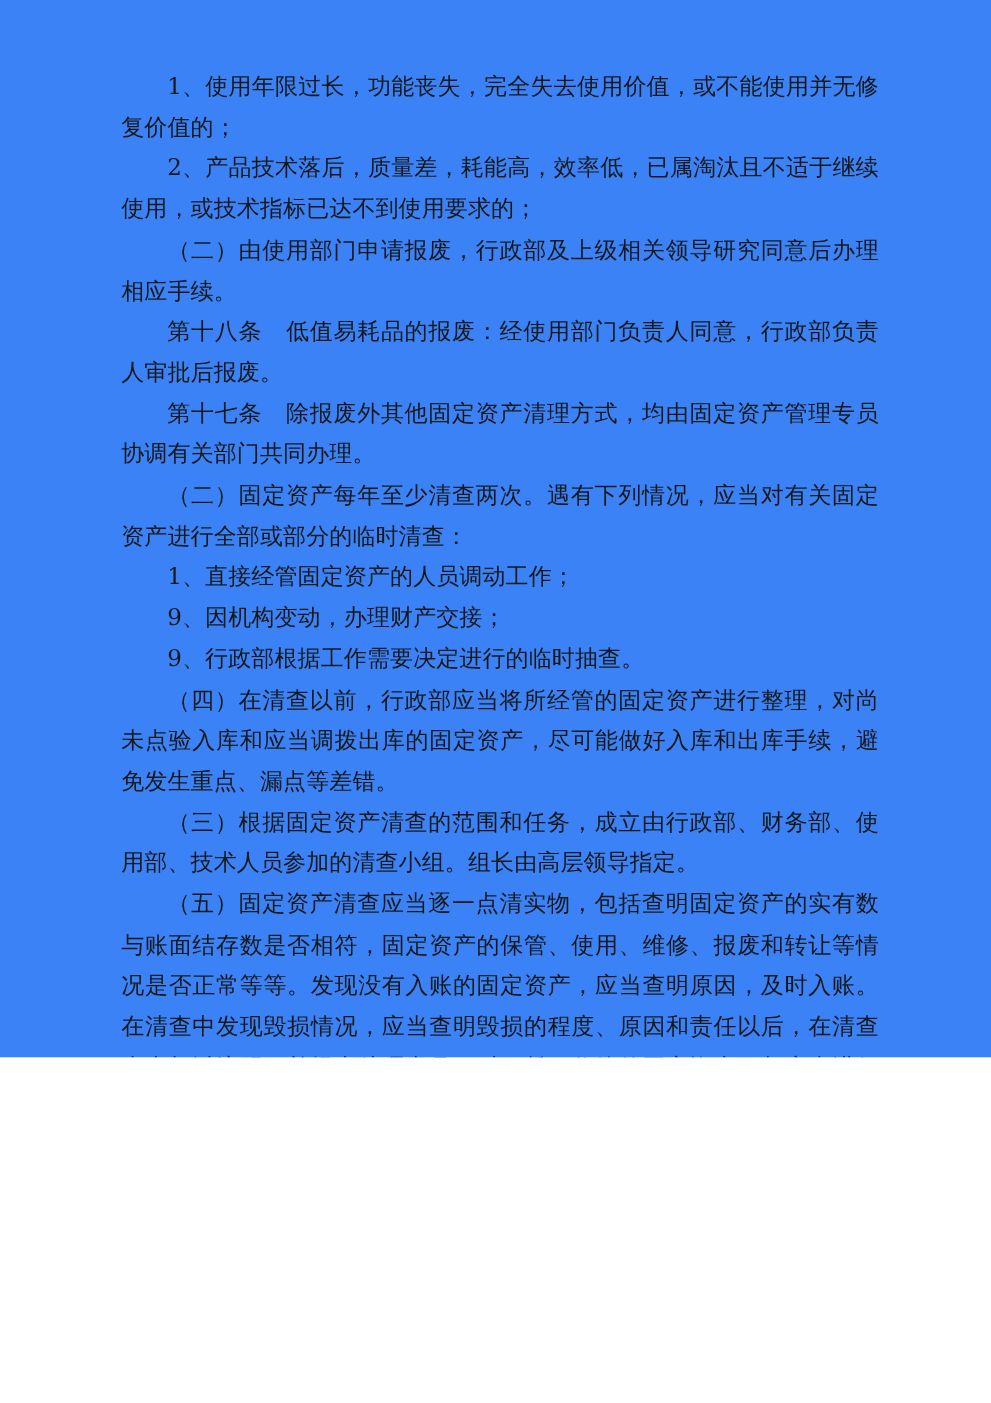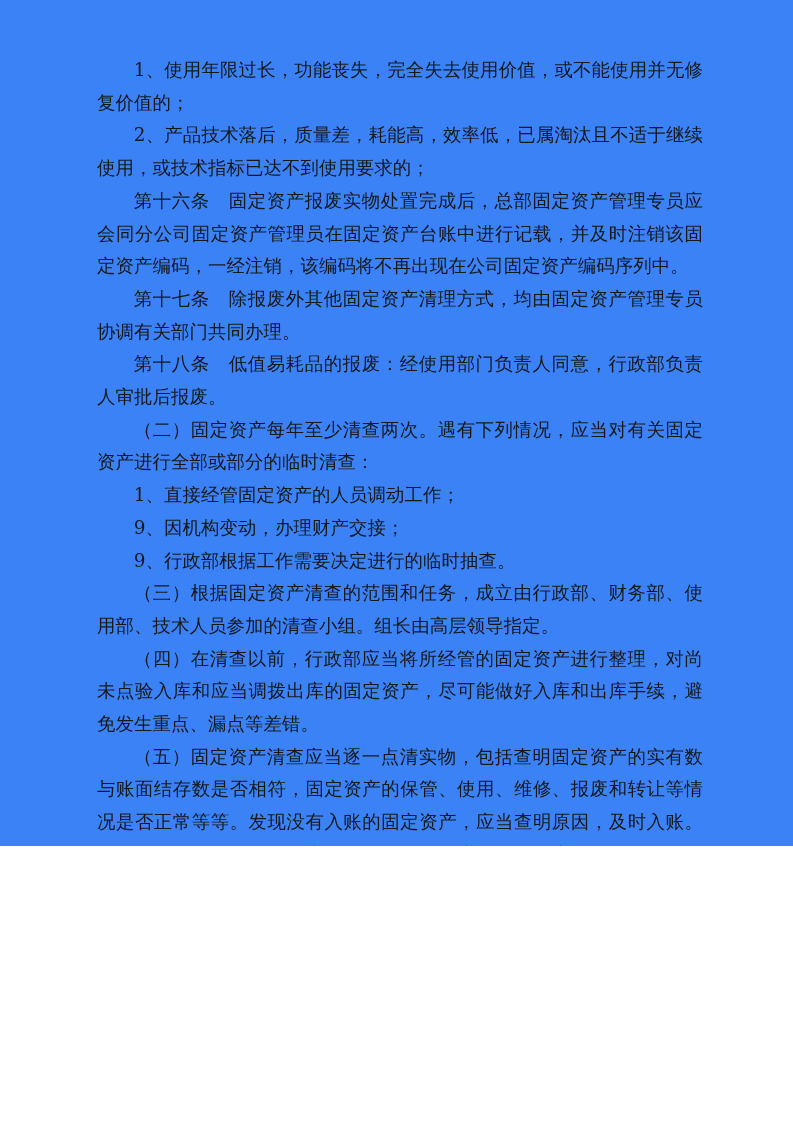--- a/index.html
+++ b/index.html
@@ -51,38 +51,38 @@
 <body>
 
 <div class="page">
   <div class="doc-body">
 
     <p class="para item">1、使用年限过长，功能丧失，完全失去使用价值，或不能使用并无修复价值的；</p>
 
     <p class="para item">2、产品技术落后，质量差，耗能高，效率低，已属淘汰且不适于继续使用，或技术指标已达不到使用要求的；</p>
 
 
+    <p class="para item">（二）由使用部门申请报废，行政部及上级相关领导研究同意后办理相应手续。</p>
 
-    <p class="para article">第十六条　固定资产报废实物处置完成后，总部固定资产管理专员应会同分公司固定资产管理员在固定资产台账中进行记载，并及时注销该固定资产编码，一经注销，该编码将不再出现在公司固定资产编码序列中。</p>
+
+    <p class="para article">第十八条　低值易耗品的报废：经使用部门负责人同意，行政部负责人审批后报废。</p>
 
     <p class="para article">第十七条　除报废外其他固定资产清理方式，均由固定资产管理专员协调有关部门共同办理。</p>
-
-    <p class="para article">第十八条　低值易耗品的报废：经使用部门负责人同意，行政部负责人审批后报废。</p>
 
 
 
     <p class="para item">（二）固定资产每年至少清查两次。遇有下列情况，应当对有关固定资产进行全部或部分的临时清查：</p>
 
     <p class="para item">1、直接经管固定资产的人员调动工作；</p>
 
     <p class="para item">9、因机构变动，办理财产交接；</p>
 
 
     <p class="para item">9、行政部根据工作需要决定进行的临时抽查。</p>
 
+    <p class="para item">（四）在清查以前，行政部应当将所经管的固定资产进行整理，对尚未点验入库和应当调拨出库的固定资产，尽可能做好入库和出库手续，避免发生重点、漏点等差错。</p>
+
     <p class="para item">（三）根据固定资产清查的范围和任务，成立由行政部、财务部、使用部、技术人员参加的清查小组。组长由高层领导指定。</p>
-
-    <p class="para item">（四）在清查以前，行政部应当将所经管的固定资产进行整理，对尚未点验入库和应当调拨出库的固定资产，尽可能做好入库和出库手续，避免发生重点、漏点等差错。</p>
 
     <p class="para item">（五）固定资产清查应当逐一点清实物，包括查明固定资产的实有数与账面结存数是否相符，固定资产的保管、使用、维修、报废和转让等情况是否正常等等。发现没有入账的固定资产，应当查明原因，及时入账。在清查中发现毁损情况，应当查明毁损的程度、原因和责任以后，在清查表内加以注明，并提出处理意见。对租赁、代管的固定资产，都应当进行清查，并分别填制清查表。</p>
 
   </div>
 </div>
 
 </body></html>

